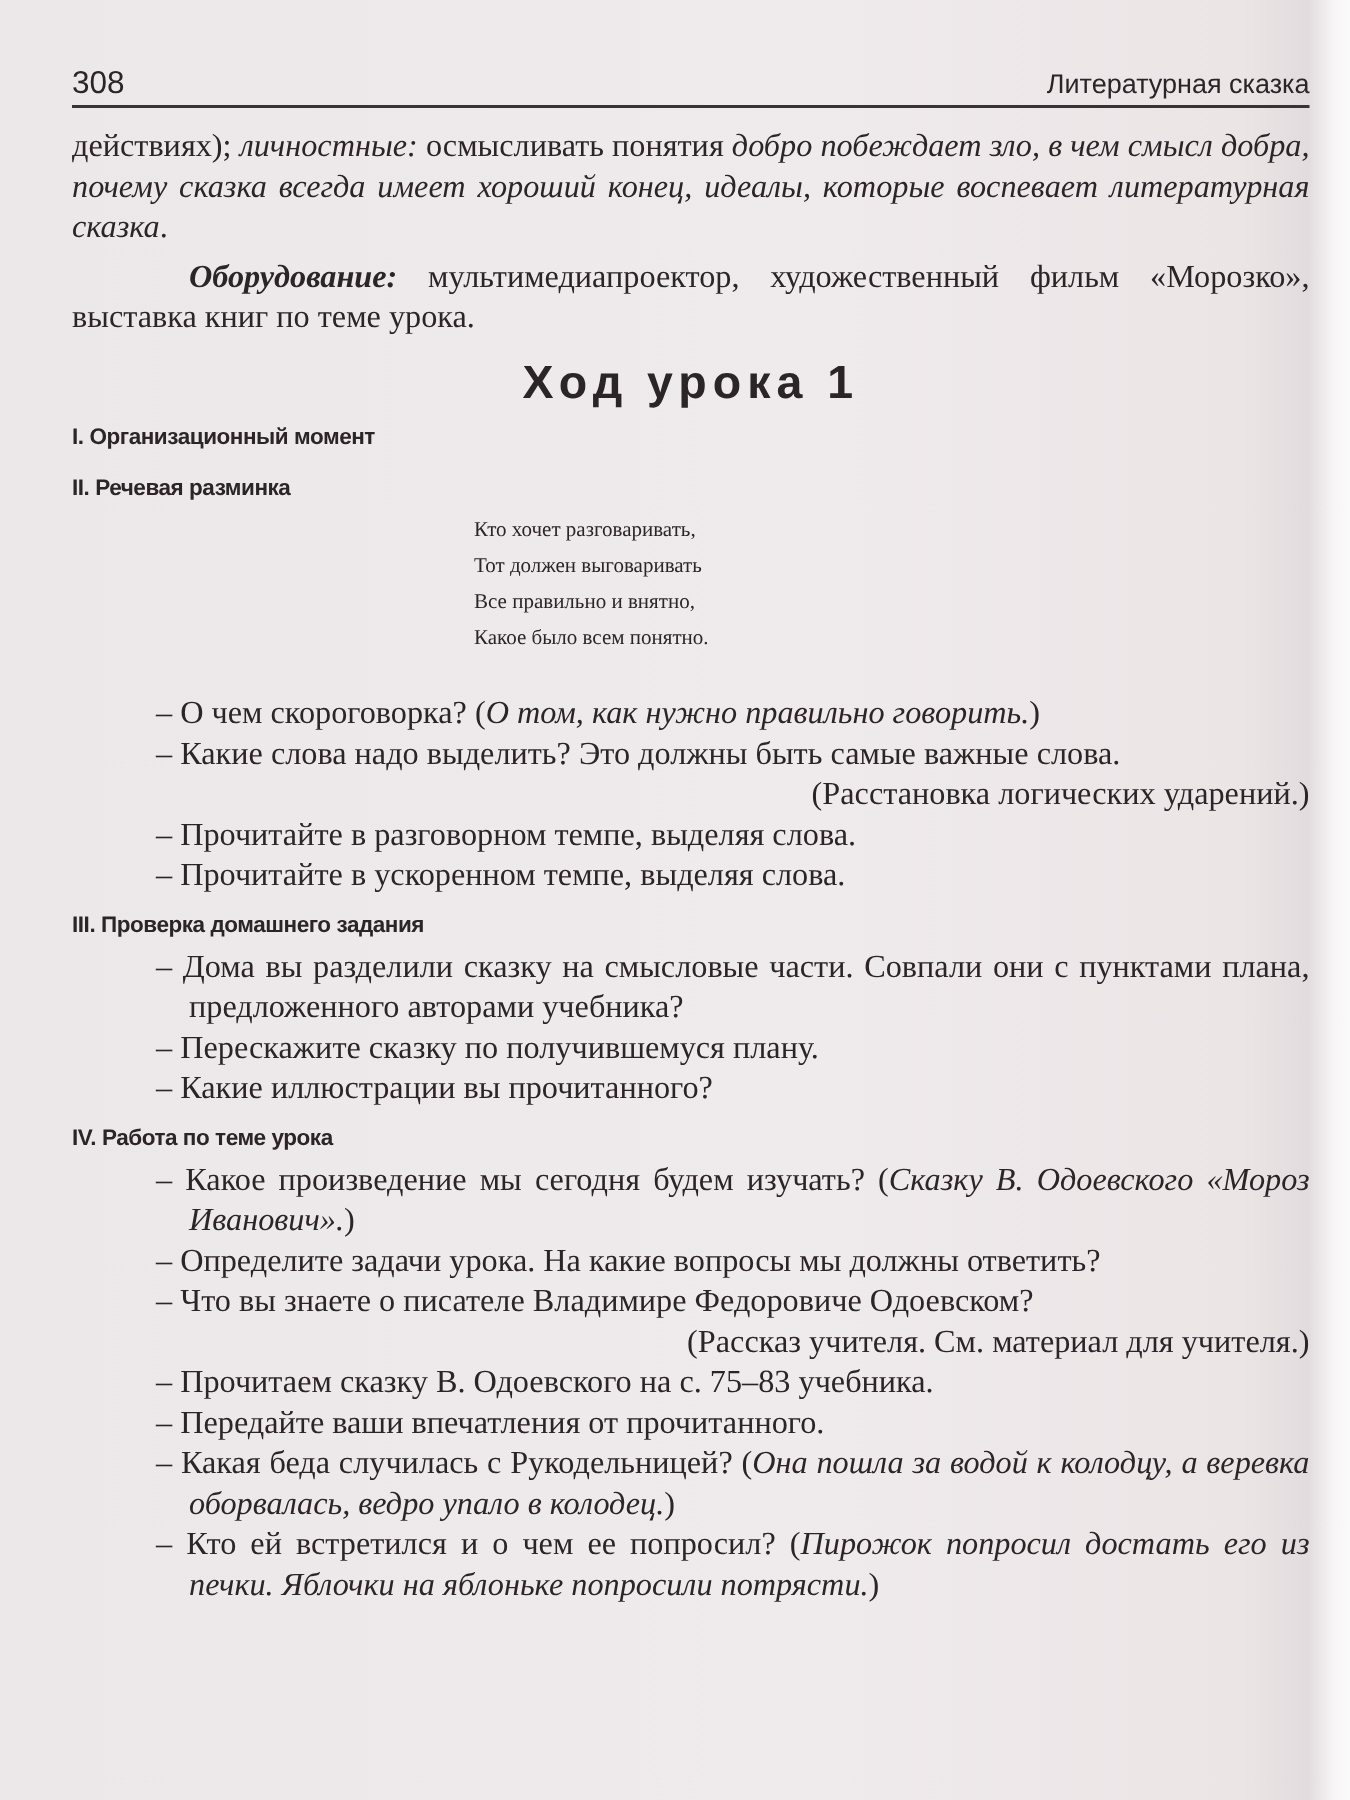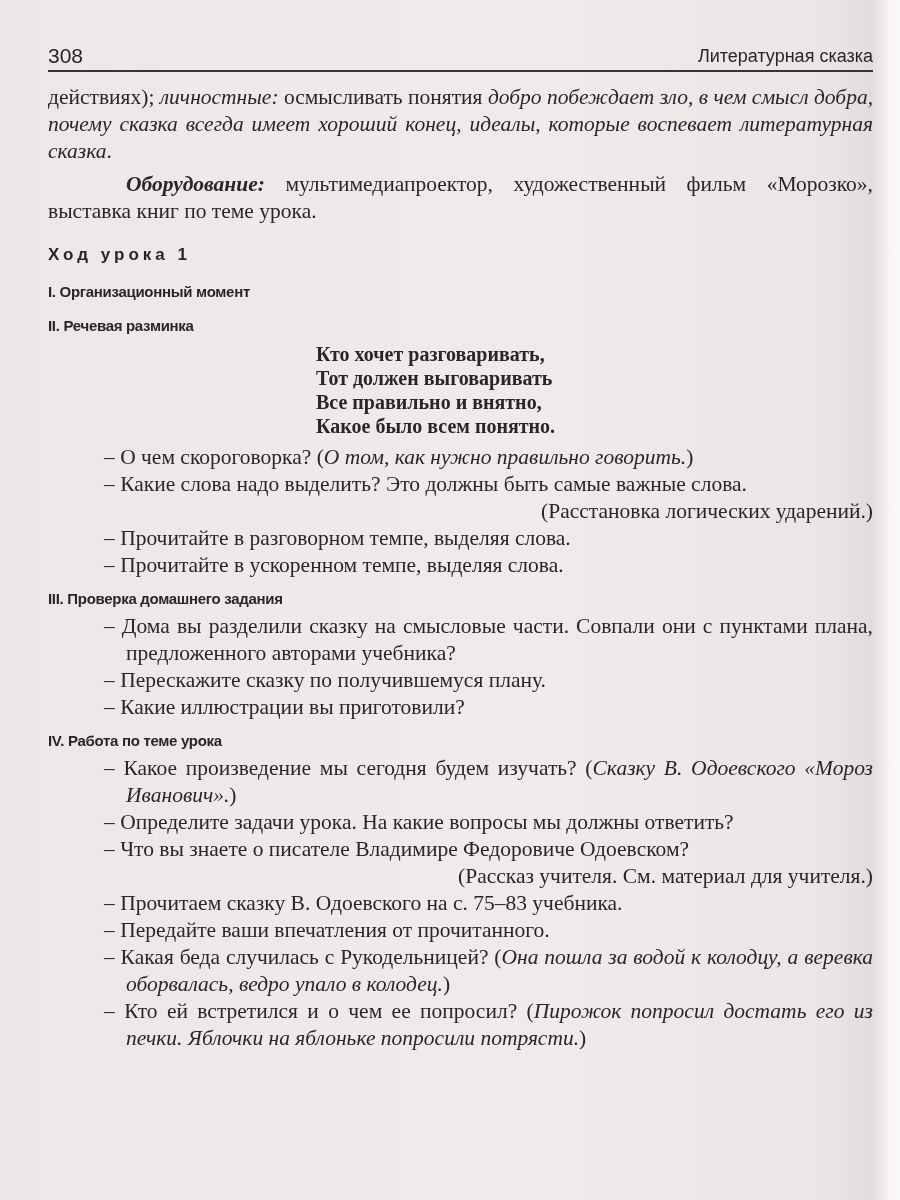--- a/index.html
+++ b/index.html
@@ -9,26 +9,26 @@
     background:linear-gradient(90deg,#ece7e8 0%,#efeaeb 60%,#ebe5e6 92%,#dcd6d8 100%);}
   .edge{position:absolute;right:0;top:0;width:28px;height:1200px;
     background:linear-gradient(90deg,rgba(255,255,255,0) 0%,rgba(250,248,249,.9) 60%,#fbfafa 100%);}
   .header{position:absolute;left:48px;top:42px;width:825px;height:28px;border-bottom:2px solid #3a3336;}
   .pagenum{position:absolute;left:0;top:2px;font-family:"Liberation Sans",sans-serif;font-size:21px;}
   .running{position:absolute;right:0;top:4px;font-family:"Liberation Sans",sans-serif;font-size:18px;text-align:center;}
   .content{position:absolute;left:48px;top:84px;width:825px;font-size:21.5px;line-height:27px;}
   p{margin:0;}
   .just{text-align:justify;}
   i{font-style:italic;}
-  .h-lesson{text-align:left;font-family:"Liberation Sans",sans-serif;font-weight:bold;
-    font-size:17px;letter-spacing:4px;margin:16px 0 10px 0;}
+  .h-lesson{text-align:center;font-family:"Liberation Sans",sans-serif;font-weight:bold;
+    font-size:31px;letter-spacing:4px;margin:16px 0 10px 0;}
   .sec{font-family:"Liberation Sans",sans-serif;font-weight:bold;font-size:15px;margin:0;line-height:28px;letter-spacing:-0.3px;}
   .item{padding-left:78px;text-indent:-22px;}
   .note{padding-left:52px;text-align:right;}
-  .poem{padding-left:268px;font-size:20px;line-height:24px;margin:2px 0 6px 0;font-weight:bold;}
+  .poem{padding-left:268px;font-size:14px;line-height:24px;margin:2px 0 24px 0;}
   .ind{text-indent:78px;}
   .gap{height:6px;}
 </style>
 </head>
 <body>
 
 <div class="page">
   <div class="edge"></div>
 
   <div class="header">
@@ -55,21 +55,21 @@
     <p class="item"><span>– О чем скороговорка? (</span><i>О том, как нужно правильно говорить.</i><span>)</span></p>
     <p class="item">– Какие слова надо выделить? Это должны быть самые важные слова.</p>
     <p class="note">(Расстановка логических ударений.)</p>
     <p class="item">– Прочитайте в разговорном темпе, выделяя слова.</p>
     <p class="item">– Прочитайте в ускоренном темпе, выделяя слова.</p>
 
     <div class="gap"></div>
     <p class="sec">III. Проверка домашнего задания</p>
     <p class="item just">– Дома вы разделили сказку на смысловые части. Совпали они с пунктами плана, предложенного авторами учебника?</p>
     <p class="item">– Перескажите сказку по получившемуся плану.</p>
-    <p class="item">– Какие иллюстрации вы приготовили?</p>
+    <p class="item">– Какие иллюстрации вы прочитанного?</p>
 
     <div class="gap"></div>
     <p class="sec">IV. Работа по теме урока</p>
     <p class="item just"><span>– Какое произведение мы сегодня будем изучать? (</span><i>Сказку В. Одоевского «Мороз Иванович».</i><span>)</span></p>
     <p class="item just">– Определите задачи урока. На какие вопросы мы должны ответить?</p>
     <p class="item">– Что вы знаете о писателе Владимире Федоровиче Одоевском?</p>
     <p class="note">(Рассказ учителя. См. материал для учителя.)</p>
     <p class="item">– Прочитаем сказку В. Одоевского на с. 75–83 учебника.</p>
     <p class="item">– Передайте ваши впечатления от прочитанного.</p>
     <p class="item just"><span>– Какая беда случилась с Рукодельницей? (</span><i>Она пошла за водой к колодцу, а веревка оборвалась, ведро упало в колодец.</i><span>)</span></p>

